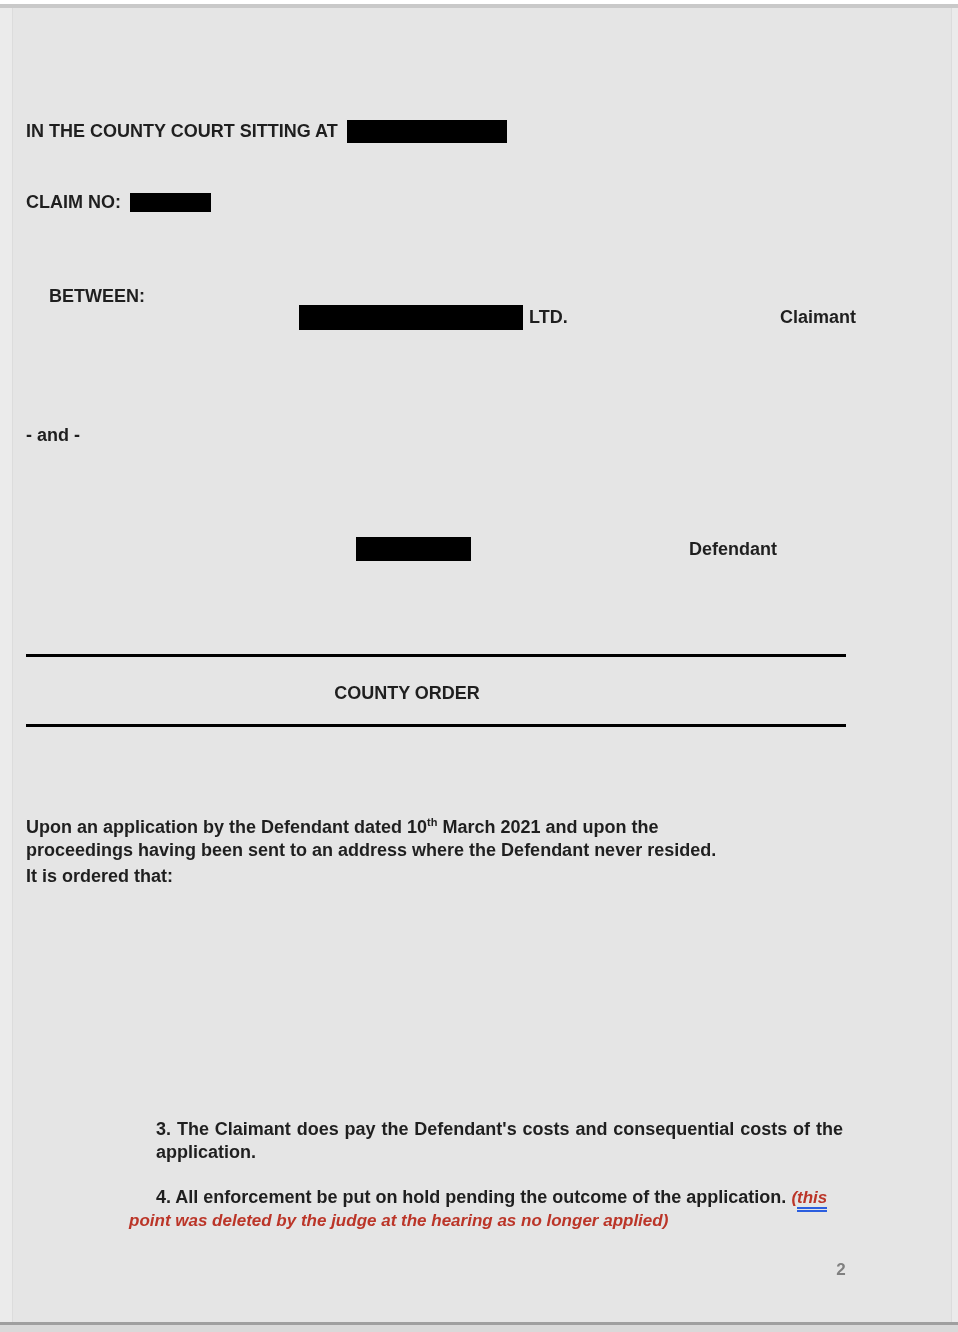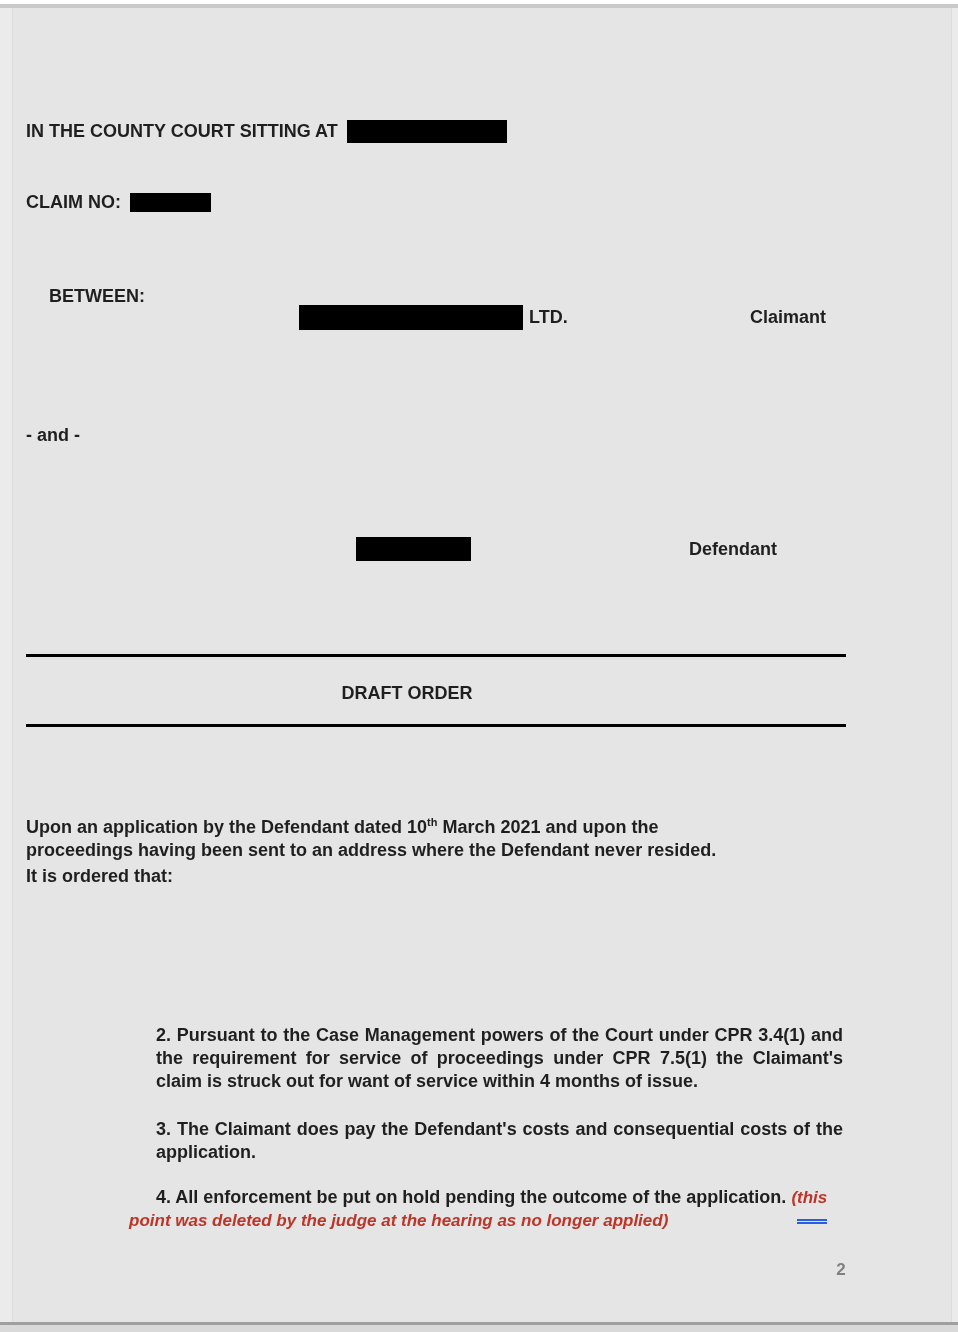--- a/index.html
+++ b/index.html
@@ -37,21 +37,21 @@
 
   .row-court     { left: 13px; top: 112px; right: 13px; }
   .redact-court  { width: 160px; height: 23px; margin-left: 9px; }
   .row-claim     { left: 13px; top: 184px; right: 13px; align-items: center; }
   .redact-claim  { width: 81px; height: 19px; margin-left: 9px; }
   .between-label { left: 24px; top: 278px; margin-left: 12px; }
 
   .row-claimant    { left: 13px; top: 297px; right: 13px; }
   .redact-claimant { margin-left: 273px; width: 224px; height: 25px; }
   .ltd-suffix      { margin-left: 6px; }
-  .claimant-role   { margin-left: auto; margin-right: 112px; }
+  .claimant-role   { margin-left: auto; margin-right: 82px; }
 
   .and-line { left: 13px; top: 417px; width: 762px; text-align: left; }
 
   .row-defendant    { left: 13px; top: 529px; right: 13px; }
   .redact-defendant { margin-left: 330px; width: 115px; height: 24px; }
   .defendant-role   { margin-left: auto; margin-right: 161px; }
 
   .rule { left: 13px; width: 820px; height: 3px; background: #000; }
   .rule-top    { top: 646px; }
   .rule-bottom { top: 716px; }
@@ -61,21 +61,21 @@
   .ordered-label { left: 13px; top: 858px; }
 
   .order-item { line-height: 23px; }
   .item-1 { left: 143px; top: 950px; right: 13px; }
   .item-1 .num { margin-right: 14px; }
   .item-2 { left: 143px; top: 998px;  width: 687px; text-align: justify; }
   .item-3 { left: 143px; top: 1092px; width: 687px; text-align: justify; }
   .item-4 { left: 116px; top: 1160px; width: 722px; text-indent: 27px; line-height: 22px; }
 
   .note-red { font-style: italic; font-size: 17px; }
-  .grammar-underline { border-bottom: 5px double; padding-bottom: 12px; }
+  .grammar-underline { border-bottom: 5px double; padding-bottom: 0px; }
 
   .page-number { left: 806px; top: 1252px; width: 44px; text-align: center; font-size: 17px; }
 </style>
 </head>
 <body>
 
 <div class="viewer">
 
   <div class="page">
 
@@ -98,32 +98,28 @@
     </div>
 
     <div class="abs and-line">- and -</div>
 
     <div class="abs flexrow row-defendant">
       <span class="redaction redact-defendant" style="background: rgb(0, 0, 0);"></span>
       <span class="defendant-role">Defendant</span>
     </div>
 
     <div class="abs rule rule-top"></div>
-    <div class="abs order-title">DRAFT ORDER</div>
+    <div class="abs order-title">COUNTY ORDER</div>
     <div class="abs rule rule-bottom"></div>
 
     <p class="abs preamble"><span>Upon an application by the Defendant dated 10</span><sup>th</sup><span> March 2021 and upon the proceedings having been sent to an address where the Defendant never resided.</span></p>
 
     <div class="abs ordered-label">It is ordered that:</div>
 
 
-    <p class="abs order-item item-2">
-      <span>2.</span>
-      <span>Pursuant to the Case Management powers of the Court under CPR 3.4(1) and the requirement for service of proceedings under CPR 7.5(1) the Claimant's claim is struck out for want of service within 4 months of issue.</span>
-    </p>
 
     <p class="abs order-item item-3">
       <span>3.</span>
       <span>The Claimant does pay the Defendant's costs and consequential costs of the application.</span>
     </p>
 
     <p class="abs order-item item-4">
       <span>4.</span>
       <span>All enforcement be put on hold pending the outcome of the application.</span>
       <span class="note-red" style="color: rgb(187, 53, 40);"><span>(</span><span class="grammar-underline" style="border-bottom-color: rgb(43, 94, 223);">this</span><span> point was deleted by the judge at the hearing as no longer applied)</span></span>

